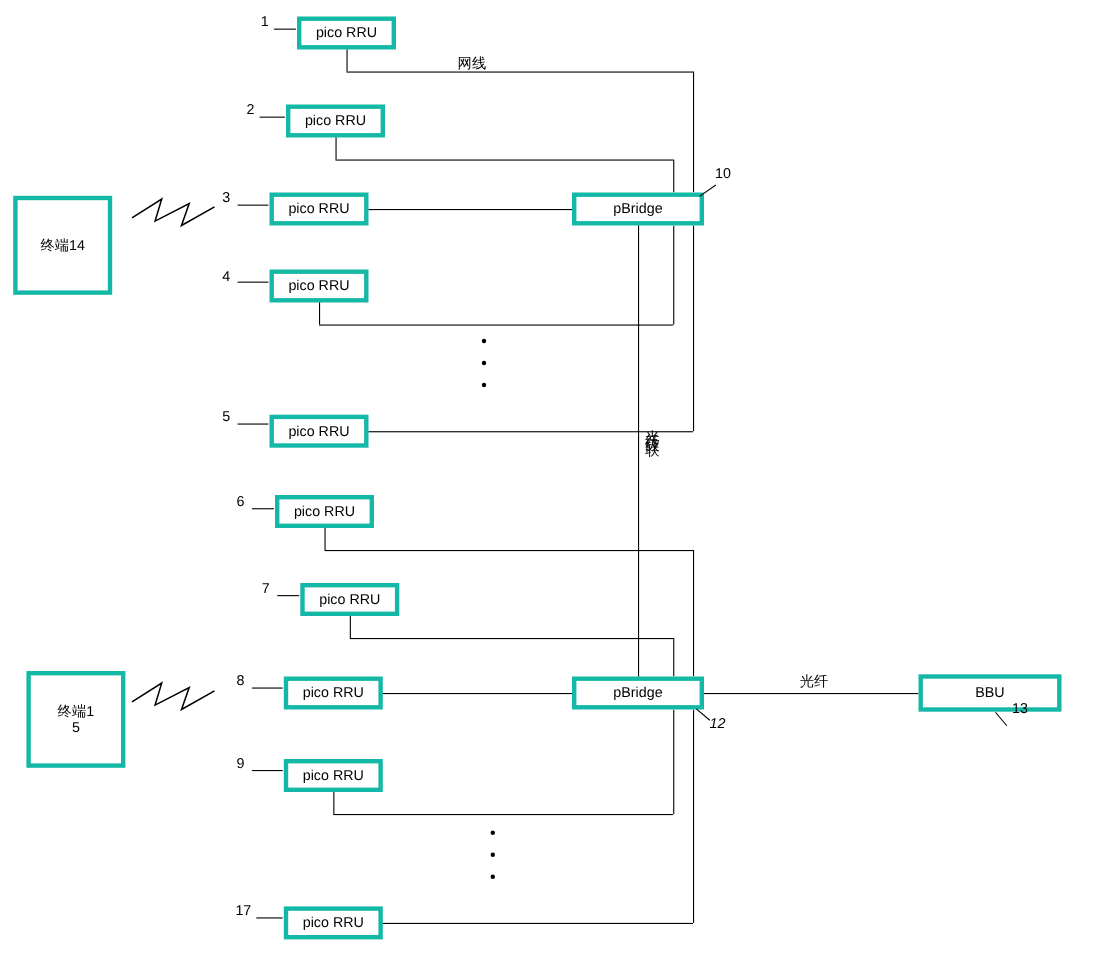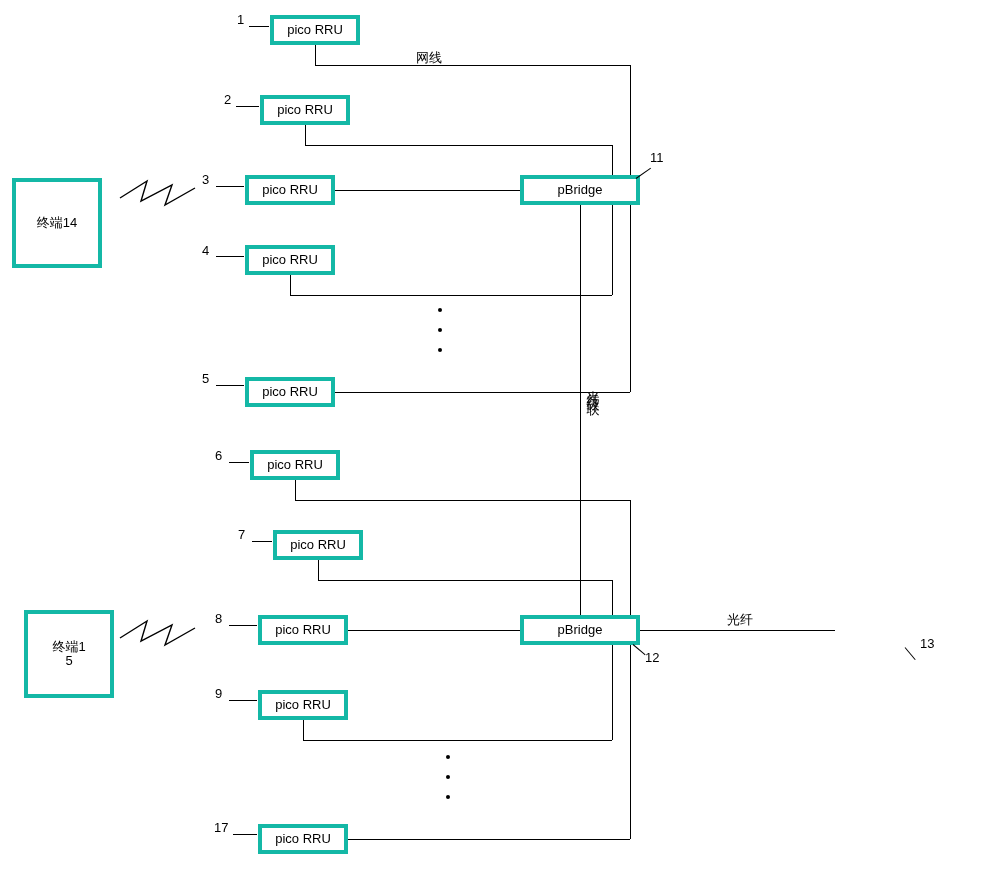--- a/index.html
+++ b/index.html
@@ -93,21 +93,21 @@
   <div class="dot" style="left:440px; top:330px;"></div>
   <div class="dot" style="left:440px; top:350px;"></div>
 
   <div class="label" style="left:202px; top:371px;">5</div>
   <div class="line hline" style="left:216px; top:385px; width:28px;"></div>
   <div class="box rru" style="left:245px; top:377px;">pico RRU</div>
   <div class="line hline" style="left:335px; top:392px; width:295px;"></div>
   <div class="line vline" style="left:630px; top:205px; height:187px;"></div>
 
   <div class="box pbridge" style="left:520px; top:175px;">pBridge</div>
-  <div class="label" style="left:650px; top:150px;">11</div>
+  <div class="label" style="left:650px; top:150px;">10</div>
   <div class="line hline" style="transform:rotate(-35deg); transform-origin:left center; left:636px; top:178px; width:18px;"></div>
 
   <div class="box term" style="left:12px; top:178px;">
     <span>终端14</span>
   </div>
 
   <svg class="wireless" style="left:117px; top:173px;" width="120" height="40">
     <polyline points="3,25 30,8 24,28 55,12 48,32 78,15" fill="none" stroke="#000" stroke-width="1.4"></polyline>
   </svg>
 
@@ -141,33 +141,34 @@
   <div class="dot" style="left:448px; top:777px;"></div>
   <div class="dot" style="left:448px; top:797px;"></div>
 
   <div class="label" style="left:214px; top:820px;">17</div>
   <div class="line hline" style="left:233px; top:834px; width:24px;"></div>
   <div class="box rru" style="left:258px; top:824px;">pico RRU</div>
   <div class="line hline" style="left:348px; top:839px; width:282px;"></div>
   <div class="line vline" style="left:630px; top:645px; height:194px;"></div>
 
   <div class="box pbridge" style="left:520px; top:615px;">pBridge</div>
-  <div class="label" style="left:645px; top:650px;">12</div>
+  <div class="label" style="left:645px; top:650px;font-style:italic;">12</div>
   <div class="line hline" style="transform:rotate(40deg); transform-origin:left center; left:633px; top:644px; width:16px;"></div>
 
   <div class="box term" style="left:24px; top:610px; height:88px;">
     <span>终端1</span>
     <span>5</span>
   </div>
 
   <svg class="wireless" style="left:117px; top:613px;" width="130" height="40">
     <polyline points="3,25 30,8 24,28 55,12 48,32 78,15" fill="none" stroke="#000" stroke-width="1.4"></polyline>
   </svg>
 
   <div class="line vline" style="left:580px; top:205px; height:410px;"></div>
   <div class="label vlabel" style="left:585px; top:380px;">光纤级联</div>
 
   <div class="line hline" style="left:640px; top:630px; width:195px;"></div>
   <div class="label" style="left:727px; top:612px;">光纤</div>
+  <div class="box bbu" style="left:835px; top:613px;">BBU</div>
   <div class="label" style="left:920px; top:636px;">13</div>
   <div class="line hline" style="transform:rotate(50deg); transform-origin:left center; left:905px; top:647px; width:16px;"></div>
 
 </div>
 
 </body></html>

